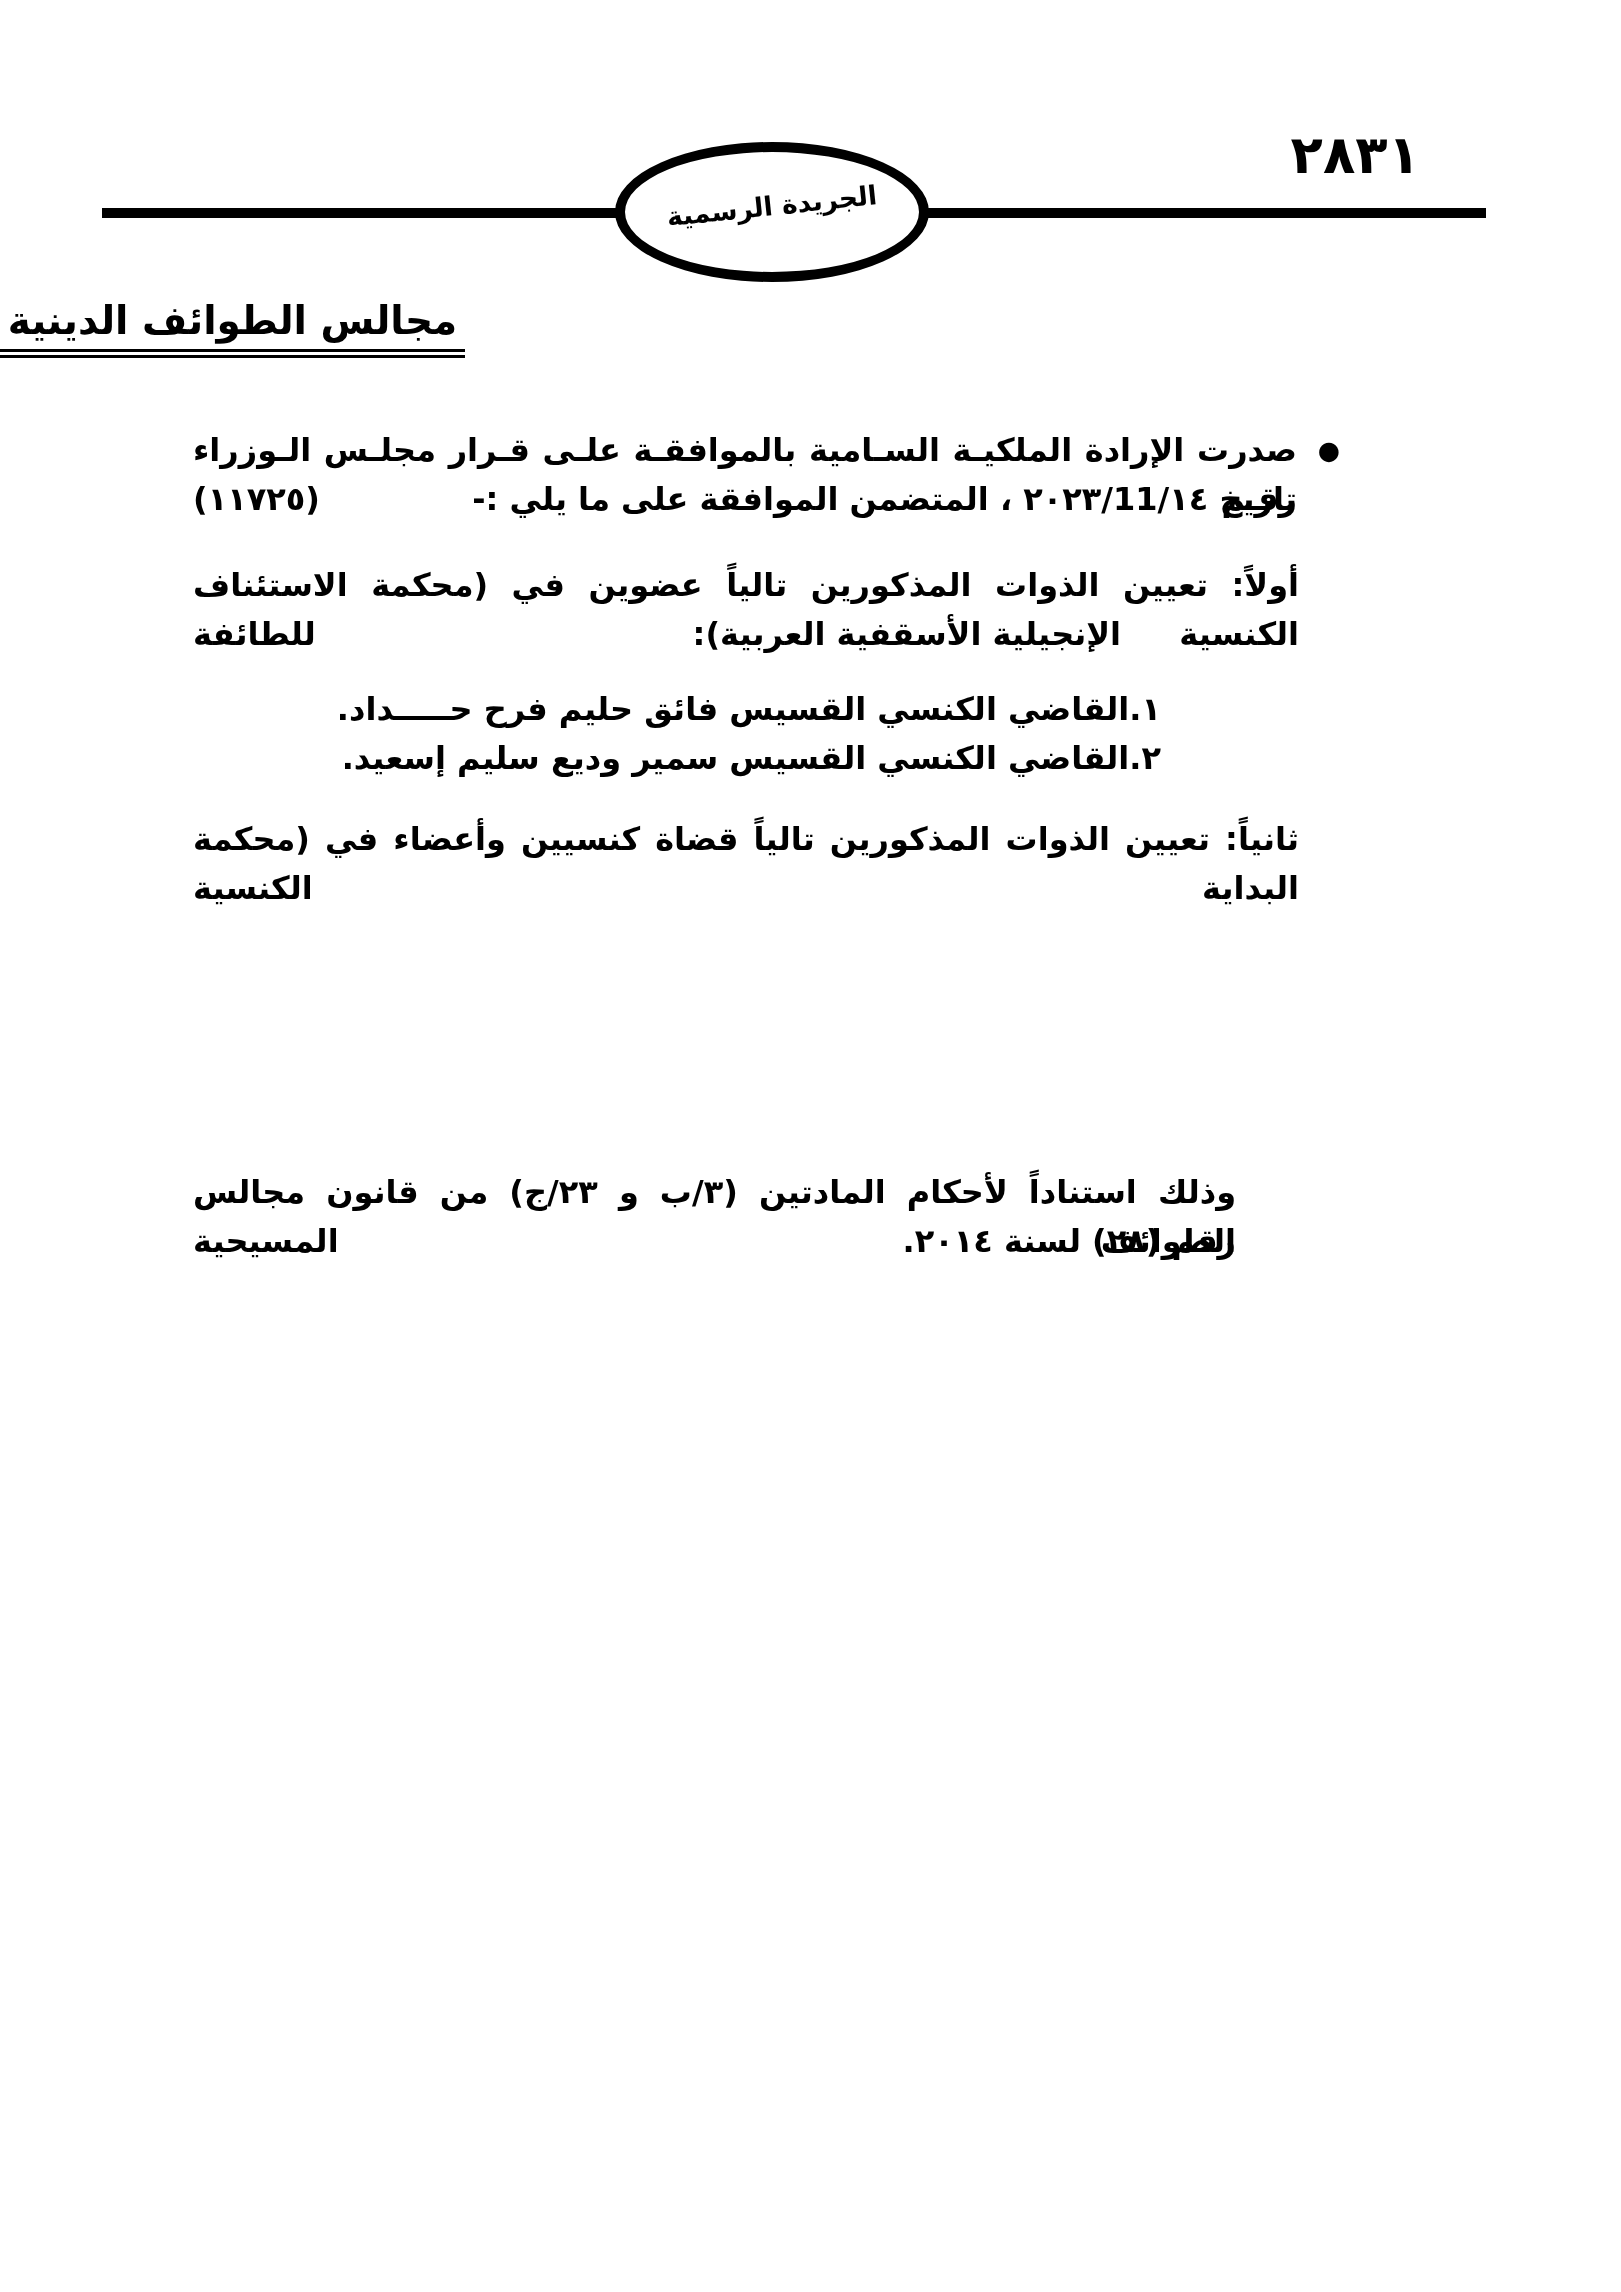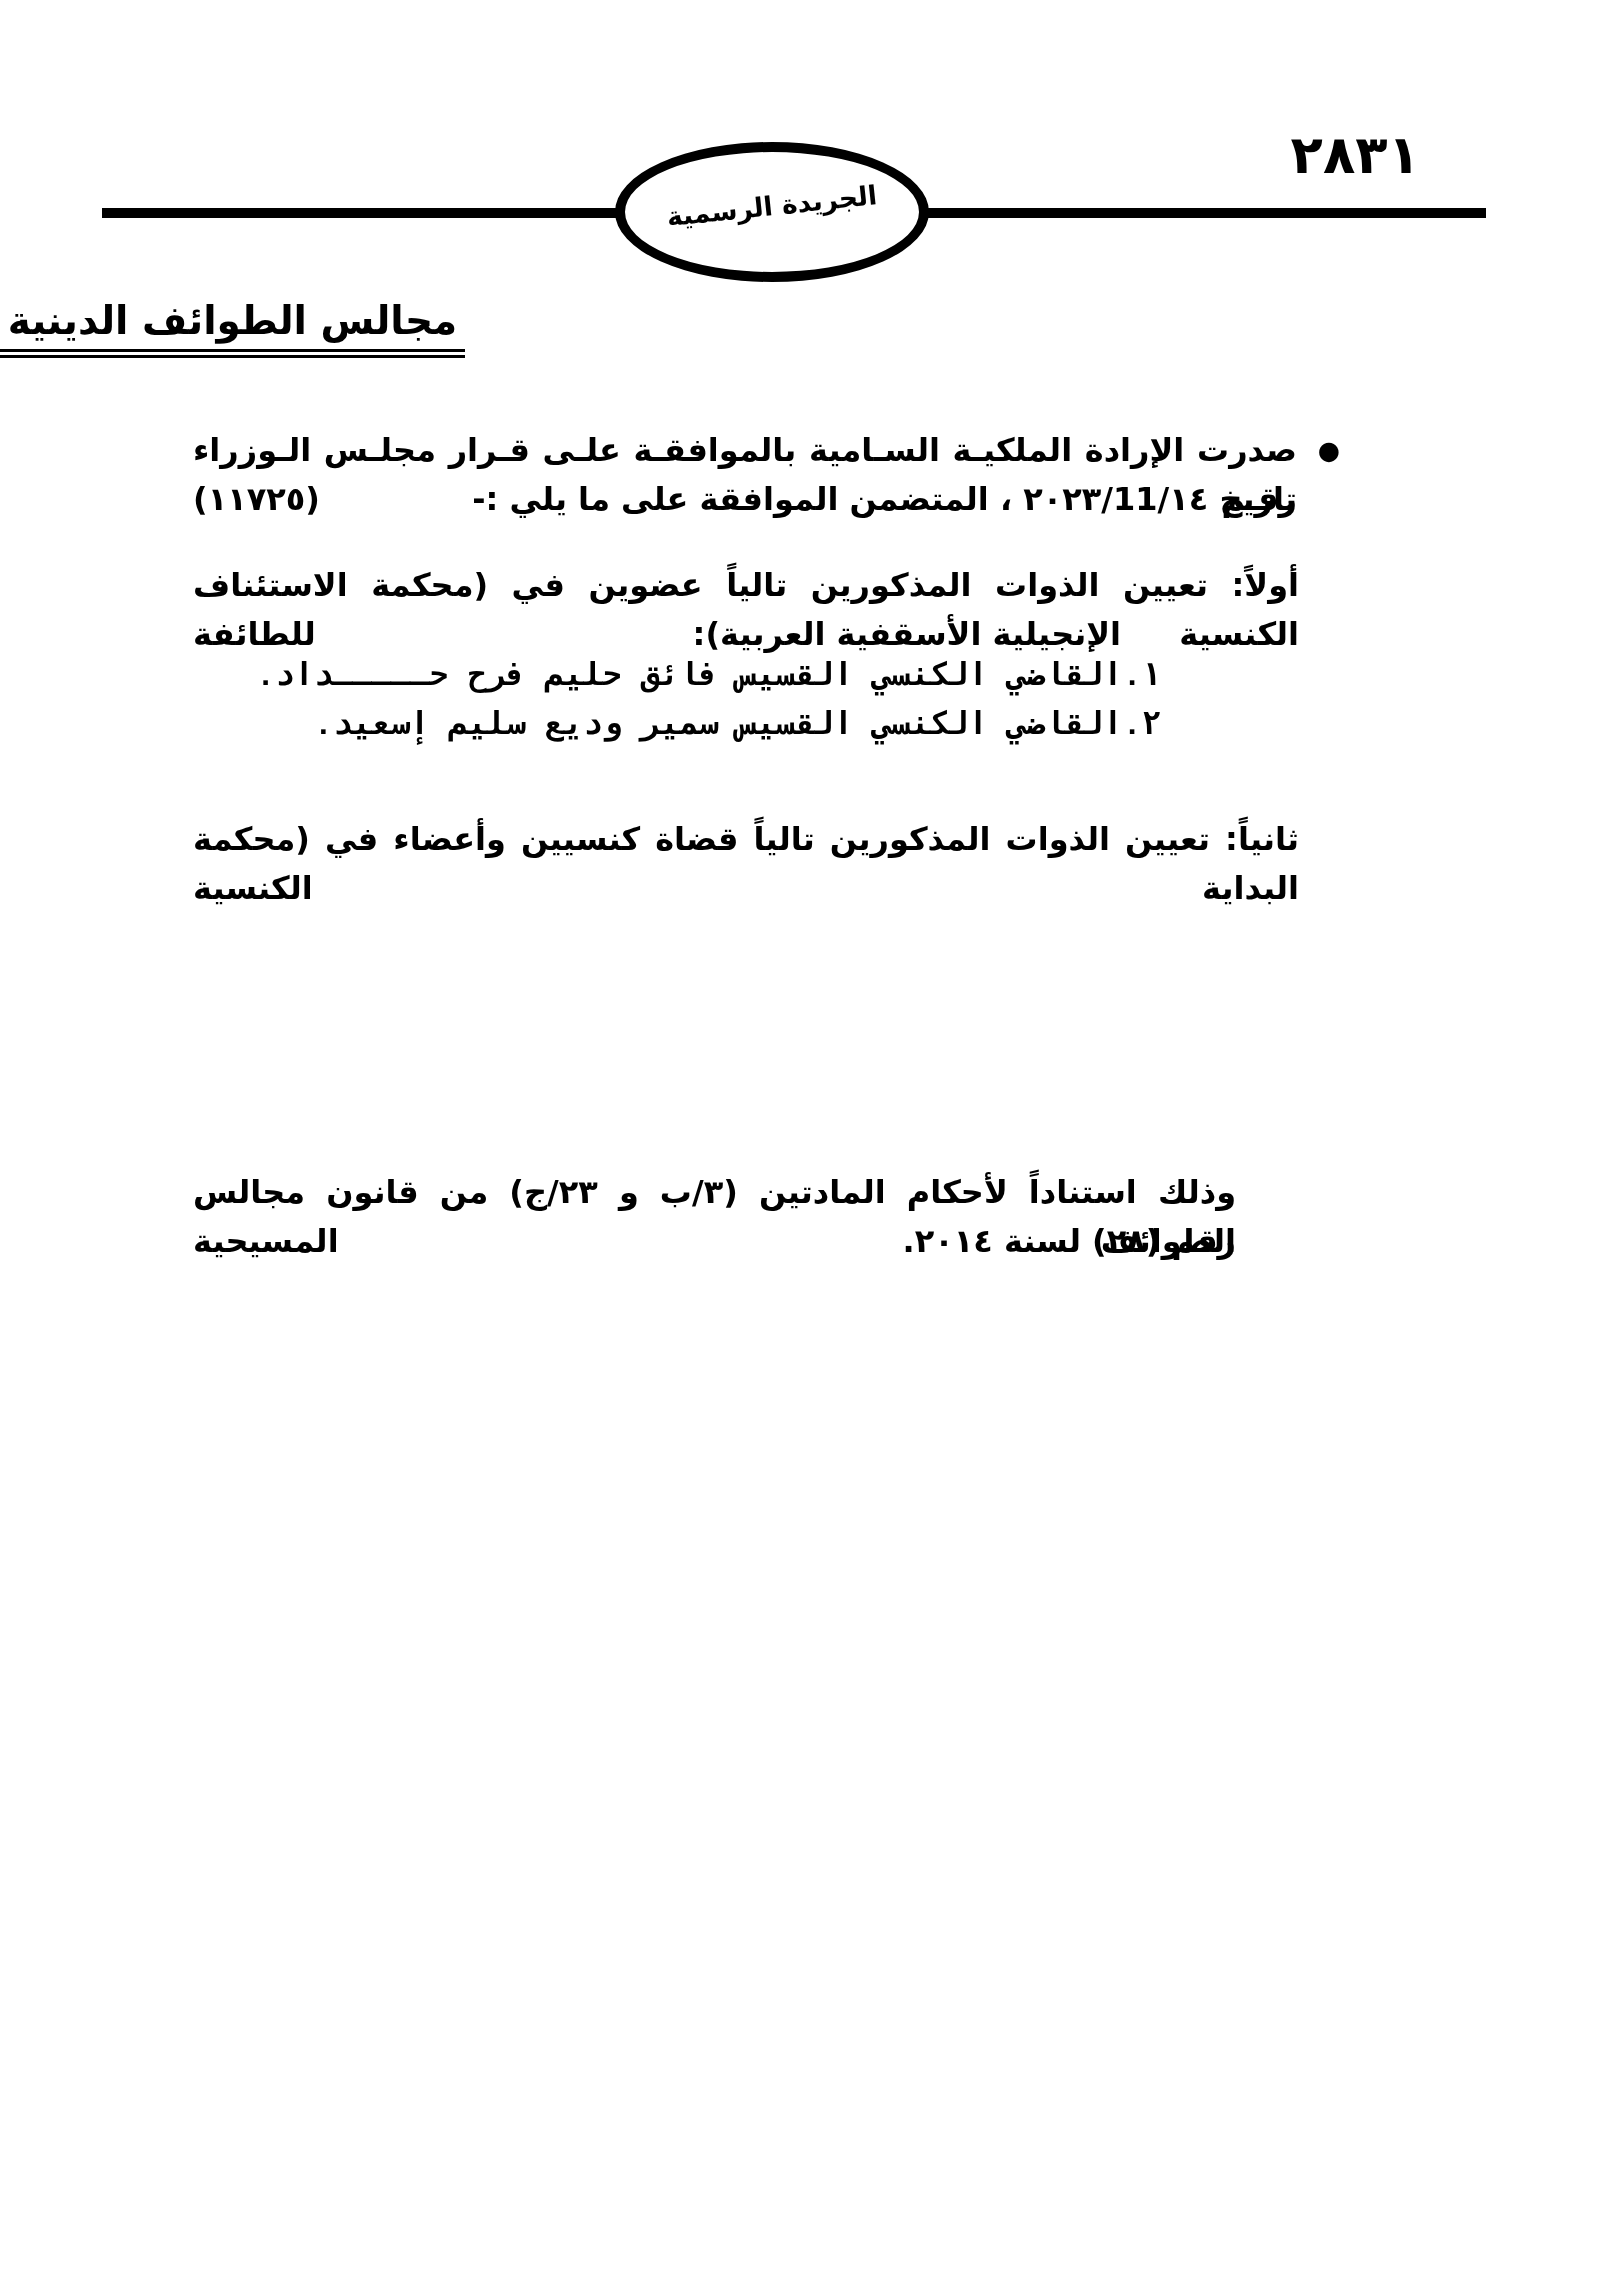--- a/index.html
+++ b/index.html
@@ -53,21 +53,21 @@
   .just{text-align:justify;text-align-last:justify;white-space:normal;}
   .start{text-align:right;}
   .para{position:absolute;}
   .p-intro{top:426px;right:324px;width:1104px;}
   .bullet{
     position:absolute;right:-43px;top:0;
     font-size:25.5px;line-height:49px;
   }
   .p-first{top:561px;right:322px;width:1106px;}
   .p-first .cont{padding-right:178px;}
-  .list-appeal{top:652px;right:460px;font-family:Liberation Mono, monospace;}
+  .list-appeal{top:685px;right:460px;}
   .p-second{top:815px;right:322px;width:1106px;}
   .p-second .cont{padding-right:223px;}
   .list-instance{top:956px;right:460px;}
   .list-instance .line{height:46px;line-height:46px;}
   .p-legal{top:1168px;right:385px;width:1043px;}
 </style>
 </head>
 <body>
 
 <div class="page">

